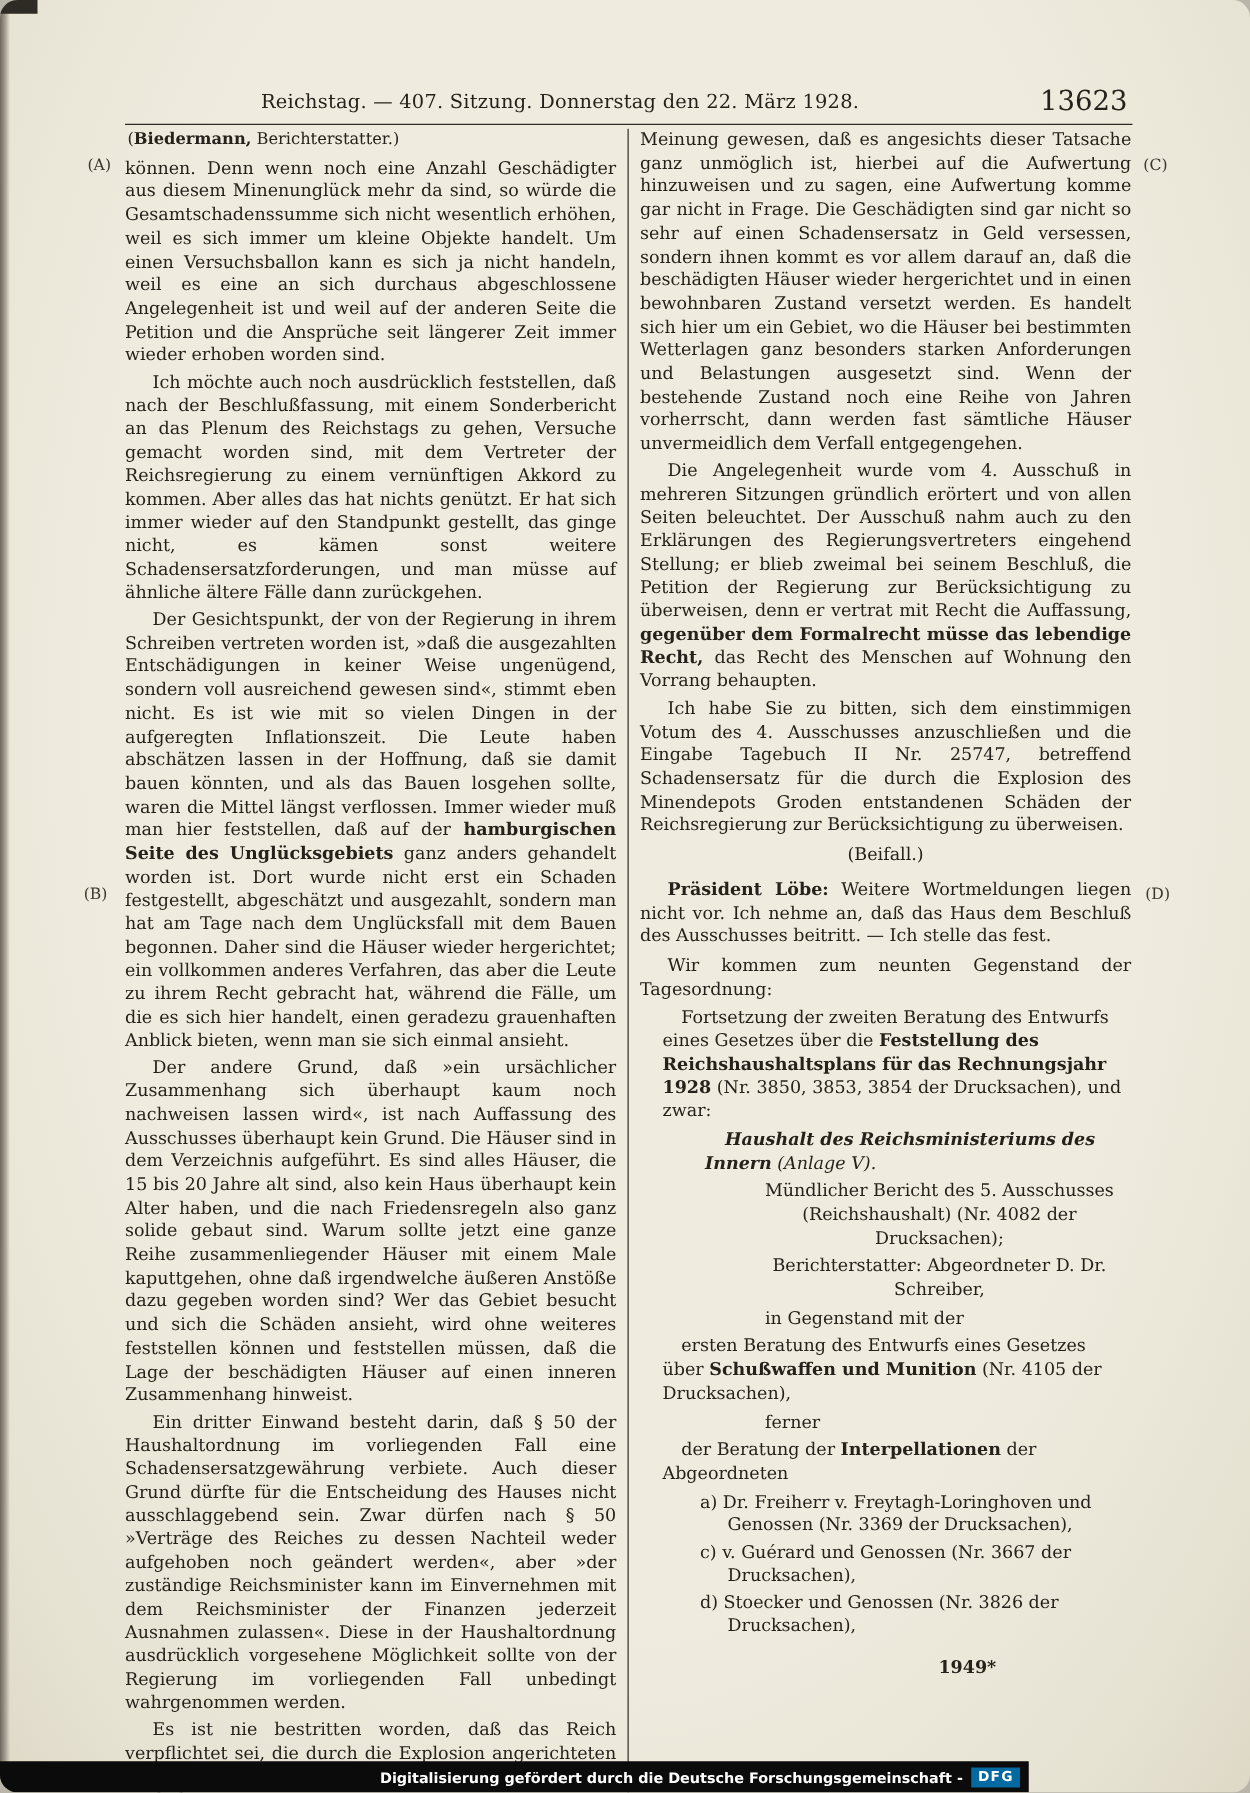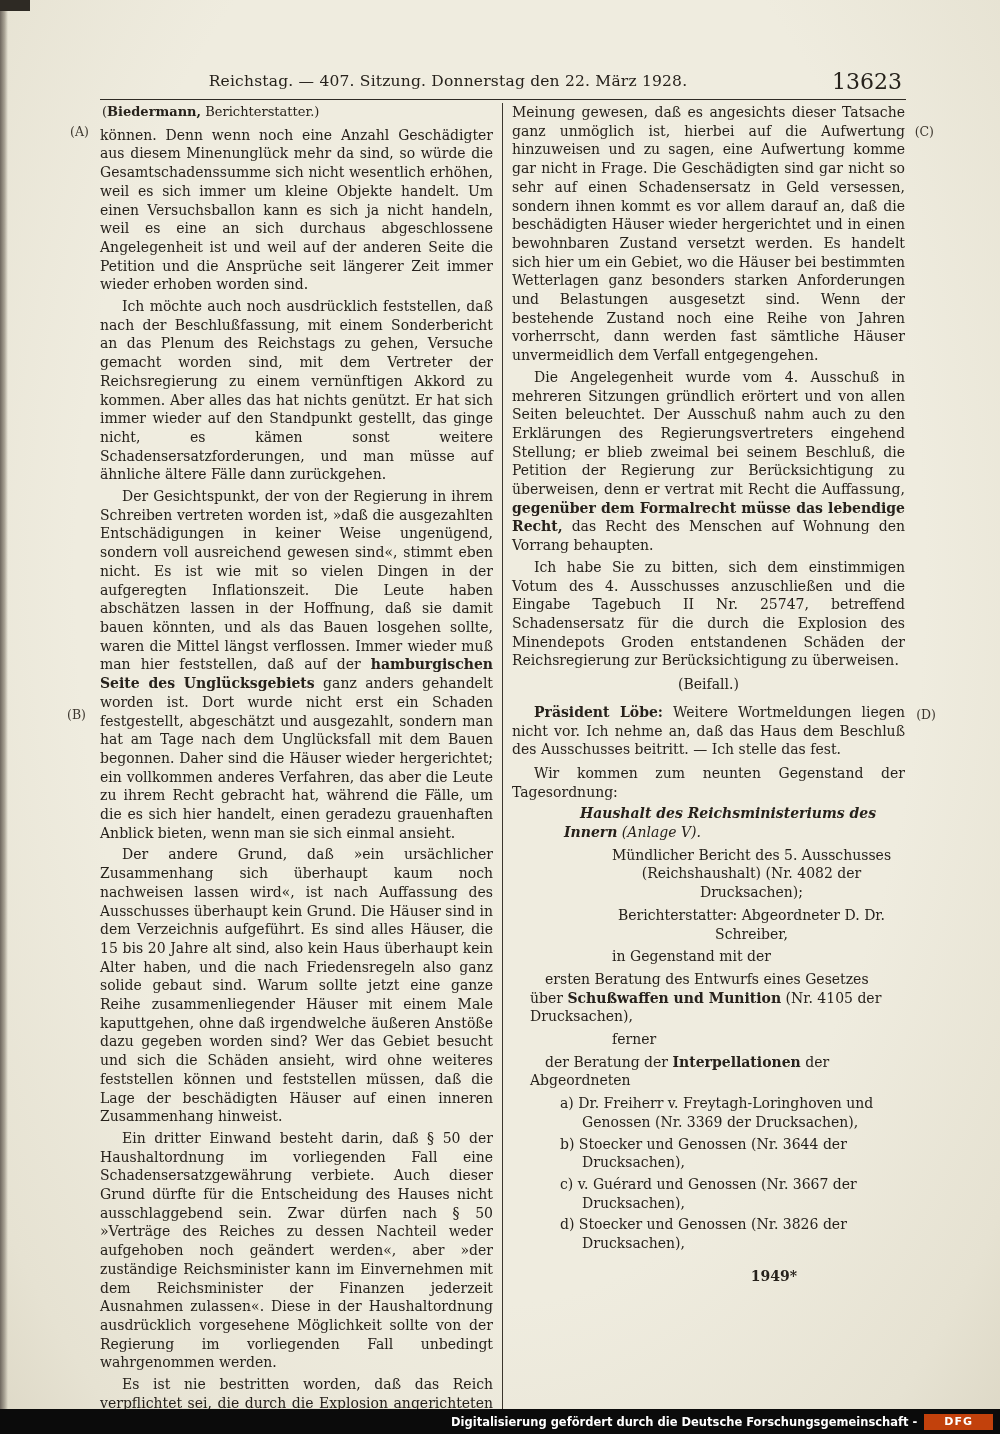--- a/index.html
+++ b/index.html
@@ -7,20 +7,21 @@
   body {
     font-family:"DejaVu Serif","Liberation Serif",serif;
     background:#b9b5a8;
     overflow:hidden;
   }
   .page {
     position:relative; width:1000px; height:1434px; overflow:hidden;
     background:
       radial-gradient(ellipse at 50% 40%, #efecdf 60%, #e6e2d2 88%, #ddd8c6 100%);
     color:#26211b;
+    border-radius:14px;
   }
   .scan-edge-left {
     position:absolute; left:0; top:0; bottom:0; width:8px;
     background:linear-gradient(90deg,#6e675e 0%,#a8a294 55%,rgba(170,165,150,0) 100%);
   }
   .scan-corner {
     position:absolute; left:0; top:0; width:30px; height:11px; background:#2b2archive;
     background:#2e2a24;
   }
   .doc-header {
@@ -58,31 +59,31 @@
   .gap-top { margin-top:9px; }
   .gap-top-sm { margin-top:5px; }
   .speaker-note { text-align:left; font-size:13px; margin-bottom:4px; text-indent:2px; }
   .agenda-1 { margin-left:18px; text-indent:15px; text-align:left; margin-bottom:4px; margin-top:4px; }
   .agenda-2 { margin-left:52px; text-indent:16px; text-align:left; margin-bottom:4px;font-style:italic; }
   .agenda-3 { margin-left:86px;  text-align:center; margin-bottom:4px; }
   .agenda-4 { margin-left:100px; text-align:left; margin-bottom:4px; }
   .agenda-list { margin-left:70px; text-indent:-22px; text-align:left; margin-bottom:3px; }
   .printers-mark { text-align:right; padding-right:108px; font-weight:bold; margin-top:14px; }
   .footer-bar {
-    position:absolute; left:0; bottom:0; width:1000px; height:25px;
+    position:absolute; left:0; bottom:0; width:823px; height:25px;
     background:#0b0b0b; color:#ffffff;
     display:flex; align-items:center; justify-content:flex-end;
     gap:7px; padding-right:7px;
     font-family:"DejaVu Sans","Liberation Sans",sans-serif;
     font-size:11.5px; font-weight:bold;
   }
   .dfg-logo {
-    display:inline-block; background:#c2410c; color:#fff;
+    display:inline-block; background:#0369a1; color:#fff;
     font-size:11px; font-weight:bold; letter-spacing:1px;
-    padding:2px 20px; line-height:12px;
+    padding:2px 5px; line-height:12px;
   }
 </style>
 </head>
 <body>
 
 <div class="page">
   <div class="scan-edge-left"></div>
   <div class="scan-corner"></div>
 
   <div class="doc-header">
@@ -107,29 +108,29 @@
         <div class="para indent"><span>Es ist nie bestritten worden, daß das Reich verpflichtet sei, die durch die Explosion angerichteten Schäden zu ersetzen. Daher sind wir im Ausschuß auch der</span></div>
       </div>
     <div class="col-divider"></div>
     <div class="col col-right">
         <div class="para"><span>Meinung gewesen, daß es angesichts dieser Tatsache ganz unmöglich ist, hierbei auf die Aufwertung hinzuweisen und zu sagen, eine Aufwertung komme gar nicht in Frage. Die Geschädigten sind gar nicht so sehr auf einen Schadensersatz in Geld versessen, sondern ihnen kommt es vor allem darauf an, daß die beschädigten Häuser wieder hergerichtet und in einen bewohnbaren Zustand versetzt werden. Es handelt sich hier um ein Gebiet, wo die Häuser bei bestimmten Wetterlagen ganz besonders starken Anforderungen und Belastungen ausgesetzt sind. Wenn der bestehende Zustand noch eine Reihe von Jahren vorherrscht, dann werden fast sämtliche Häuser unvermeidlich dem Verfall entgegengehen.</span></div>
         <div class="para indent"><span>Die Angelegenheit wurde vom 4. Ausschuß in mehreren Sitzungen gründlich erörtert und von allen Seiten beleuchtet. Der Ausschuß nahm auch zu den Erklärungen des Regierungsvertreters eingehend Stellung; er blieb zweimal bei seinem Beschluß, die Petition der Regierung zur Berücksichtigung zu überweisen, denn er vertrat mit Recht die Auffassung, </span><span class="b">gegenüber dem Formalrecht müsse das lebendige Recht,</span><span> das Recht des Menschen auf Wohnung den Vorrang behaupten.</span></div>
         <div class="para indent"><span>Ich habe Sie zu bitten, sich dem einstimmigen Votum des 4. Ausschusses anzuschließen und die Eingabe Tagebuch II Nr. 25747, betreffend Schadensersatz für die durch die Explosion des Minendepots Groden entstandenen Schäden der Reichsregierung zur Berücksichtigung zu überweisen.</span></div>
         <div class="para center gap-top-sm"><span>(Beifall.)</span></div>
         <div class="para indent gap-top"><span class="b">Präsident Löbe:</span><span> Weitere Wortmeldungen liegen nicht vor. Ich nehme an, daß das Haus dem Beschluß des Ausschusses beitritt. — Ich stelle das fest.</span></div>
         <div class="para indent gap-top-sm"><span>Wir kommen zum neunten Gegenstand der Tagesordnung:</span></div>
+        <div class="para agenda-1"><span>Fortsetzung der zweiten Beratung des Entwurfs eines Gesetzes über die </span><span class="b">Feststellung des Reichshaushaltsplans für das Rechnungsjahr 1928</span><span> (Nr. 3850, 3853, 3854 der Drucksachen), und zwar:</span></div>
         <div class="para agenda-2"><span class="b">Haushalt des Reichsministeriums des Innern</span><span> (Anlage V).</span></div>
         <div class="para agenda-3"><span>Mündlicher Bericht des 5. Ausschusses (Reichshaushalt) (Nr. 4082 der Drucksachen);</span></div>
         <div class="para agenda-3"><span>Berichterstatter: Abgeordneter D. Dr. Schreiber,</span></div>
         <div class="para agenda-4"><span>in Gegenstand mit der</span></div>
         <div class="para agenda-1"><span>ersten Beratung des Entwurfs eines Gesetzes über </span><span class="b">Schußwaffen und Munition</span><span> (Nr. 4105 der Drucksachen),</span></div>
         <div class="para agenda-4"><span>ferner</span></div>
         <div class="para agenda-1"><span>der Beratung der </span><span class="b">Interpellationen</span><span> der Abgeordneten</span></div>
         <div class="para agenda-list"><span>a) Dr. Freiherr v. Freytagh-Loringhoven und Genossen (Nr. 3369 der Drucksachen),</span></div>
-        <div class="para agenda-list"><span>b) Stoecker und Genossen (Nr. 3644 der Drucksachen),</span></div>
         <div class="para agenda-list"><span>c) v. Guérard und Genossen (Nr. 3667 der Drucksachen),</span></div>
         <div class="para agenda-list"><span>d) Stoecker und Genossen (Nr. 3826 der Drucksachen),</span></div>
         <div class="para printers-mark"><span>1949*</span></div>
       </div>
   </div>
 
   <div class="footer-bar">
     <span>Digitalisierung gefördert durch die Deutsche Forschungsgemeinschaft -</span>
     <span class="dfg-logo">DFG</span>
   </div>

